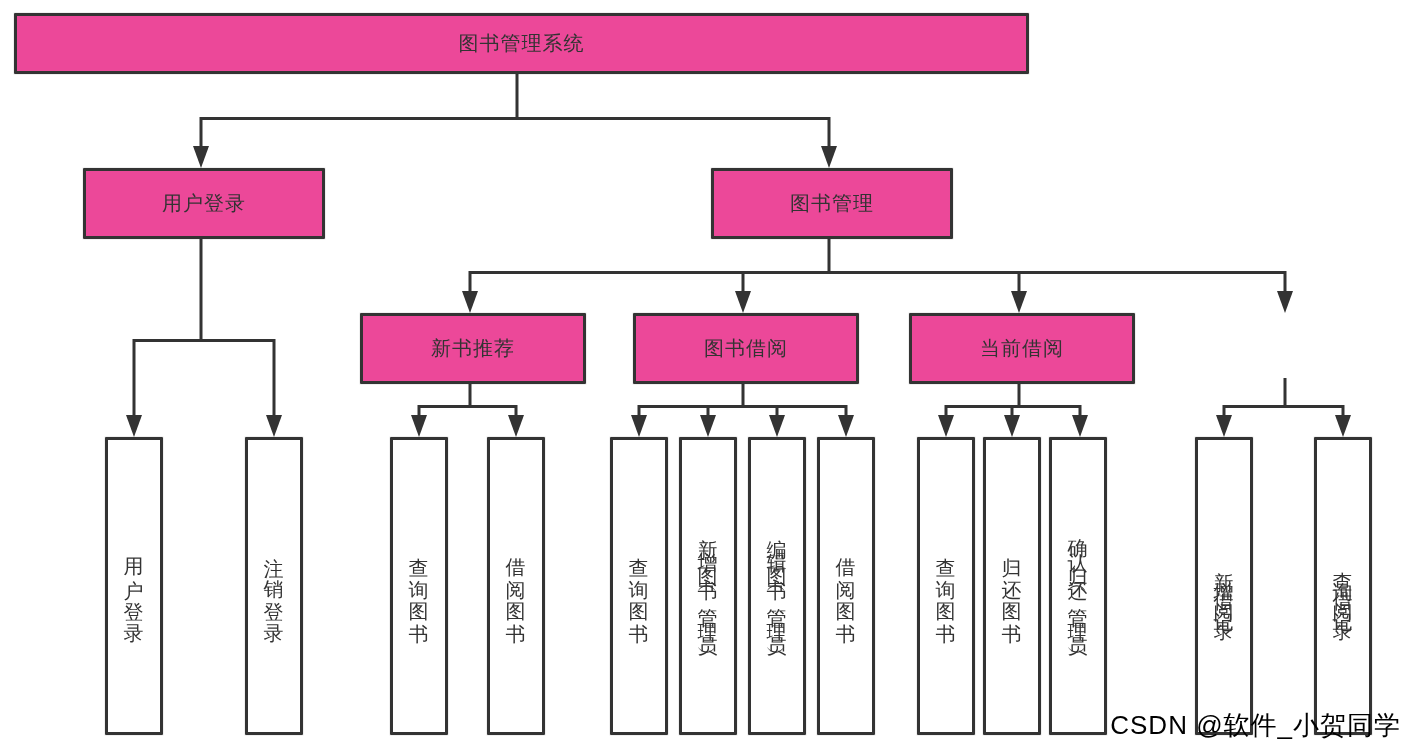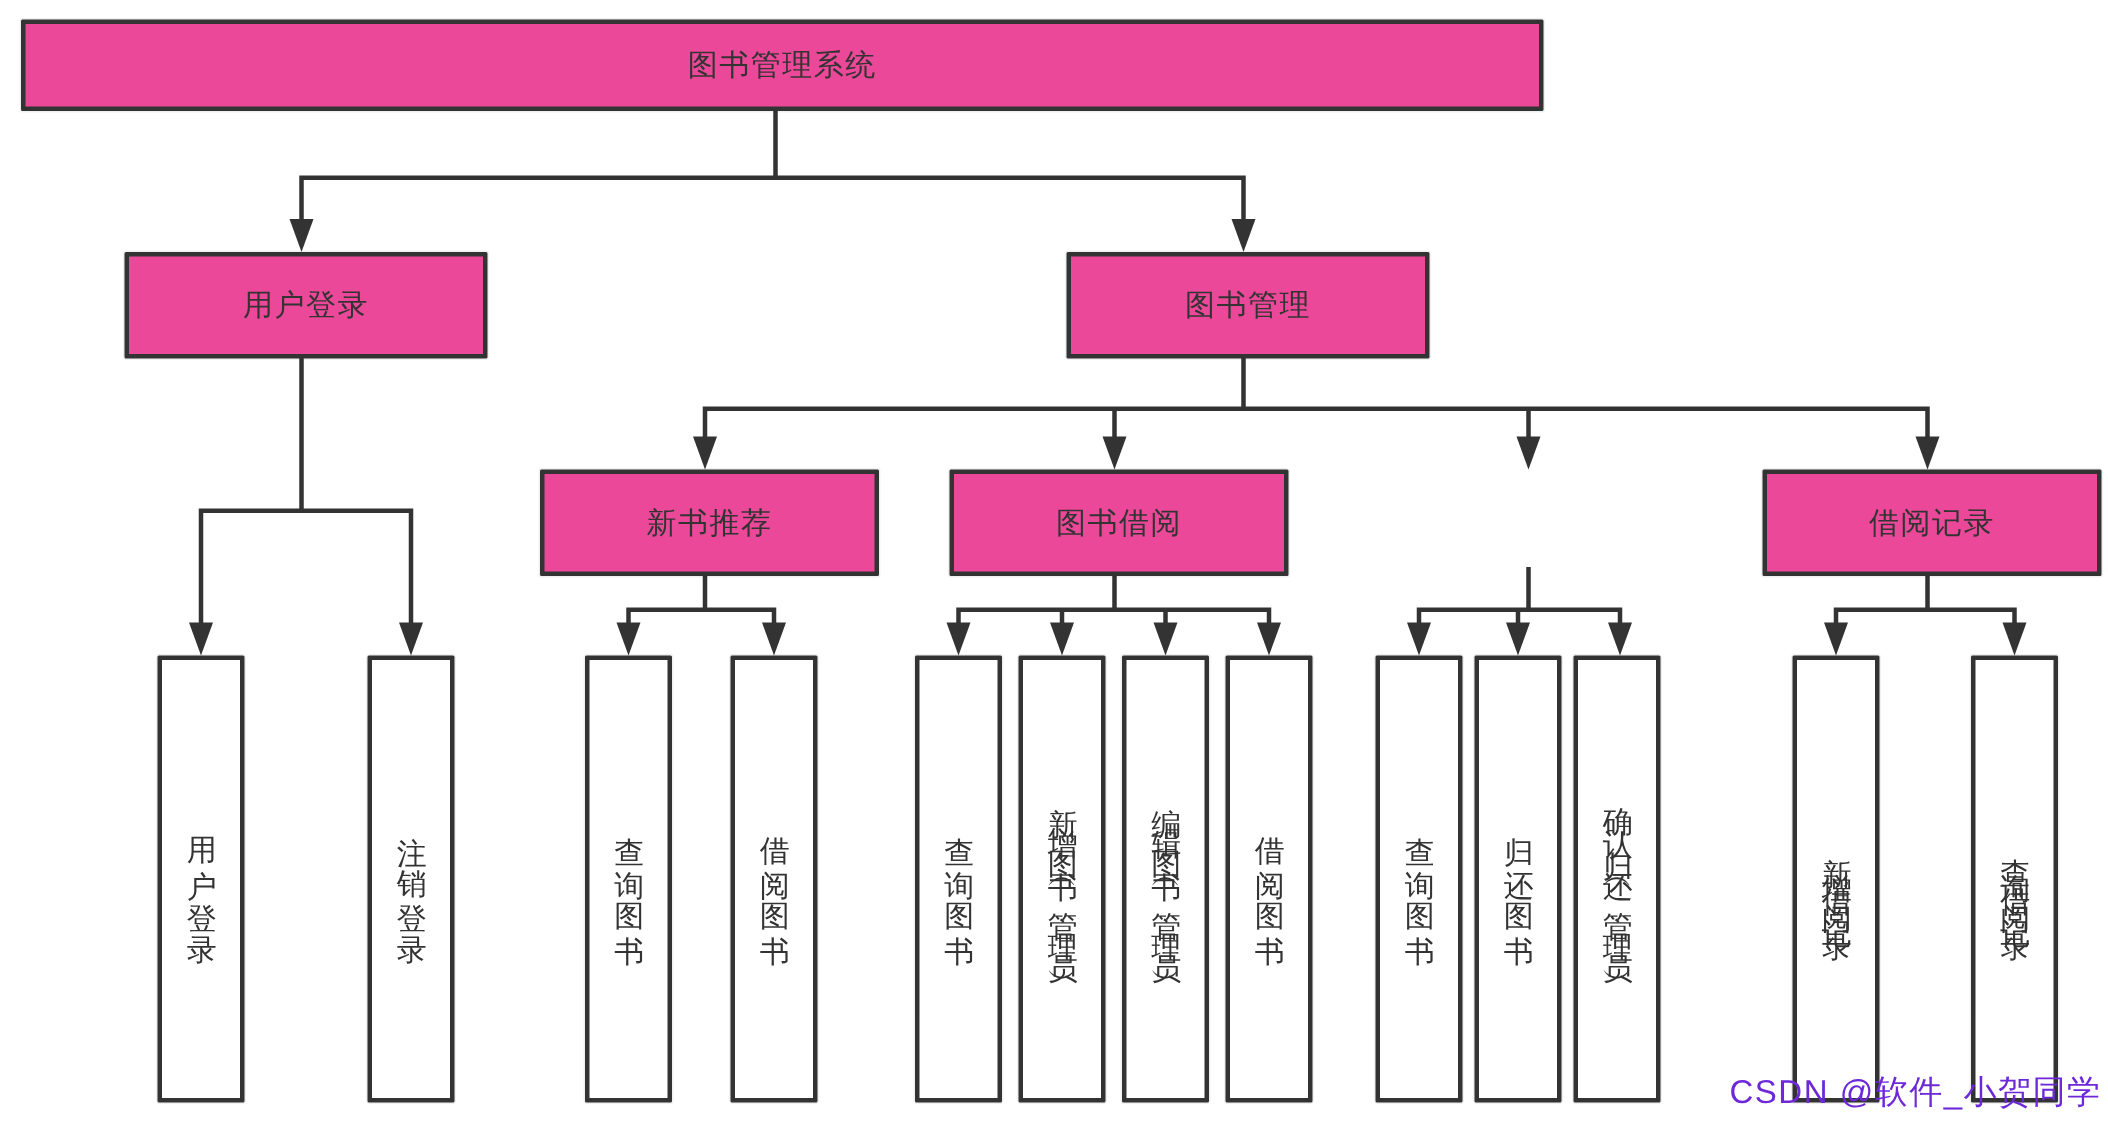--- a/index.html
+++ b/index.html
@@ -24,21 +24,21 @@
   }
   .leaf span{
     writing-mode:vertical-rl;text-orientation:mixed;
     font-size:20px;color:#333333;line-height:1;
   }
   .ls4{letter-spacing:22px;}
   .ls6{letter-spacing:10px;}
   .ls8{letter-spacing:14px;}
   #watermark{
     position:absolute;right:4px;bottom:4px;z-index:10;
-    font-size:22px;color:#6d28d9;letter-spacing:1px;white-space:nowrap;
+    font-size:26px;color:#000000;letter-spacing:1px;white-space:nowrap;
   }
 </style>
 </head>
 <body>
 
 <div id="canvas">
 
   <svg id="connectors" width="1405" height="747" viewBox="0 0 1405 747">
     <g stroke="#333333" stroke-width="3" fill="none">
       <path d="M517 68 V120 M199.5 118.5 H830.5 M201 118 V150 M829 118 V150"></path>
@@ -72,21 +72,21 @@
     </g>
   </svg>
 
   <div class="hnode" style="left:14px;top:13px;width:1009px;height:55px;">图书管理系统</div>
 
   <div class="hnode" style="left:83px;top:168px;width:236px;height:65px;">用户登录</div>
   <div class="hnode" style="left:711px;top:168px;width:236px;height:65px;">图书管理</div>
 
   <div class="hnode" style="left:633px;top:313px;width:220px;height:65px;">图书借阅</div>
   <div class="hnode" style="left:360px;top:313px;width:220px;height:65px;">新书推荐</div>
-  <div class="hnode" style="left:1175px;top:313px;width:220px;height:65px;">借阅记录</div>
+  <div class="hnode" style="left:909px;top:313px;width:220px;height:65px;">当前借阅</div>
 
   <div class="leaf" style="left:105px;top:437px;">
     <span class="ls4">用户登录</span>
   </div>
   <div class="leaf" style="left:245px;top:437px;">
     <span class="ls4">注销登录</span>
   </div>
 
   <div class="leaf" style="left:390px;top:437px;">
     <span class="ls4">查询图书</span>

